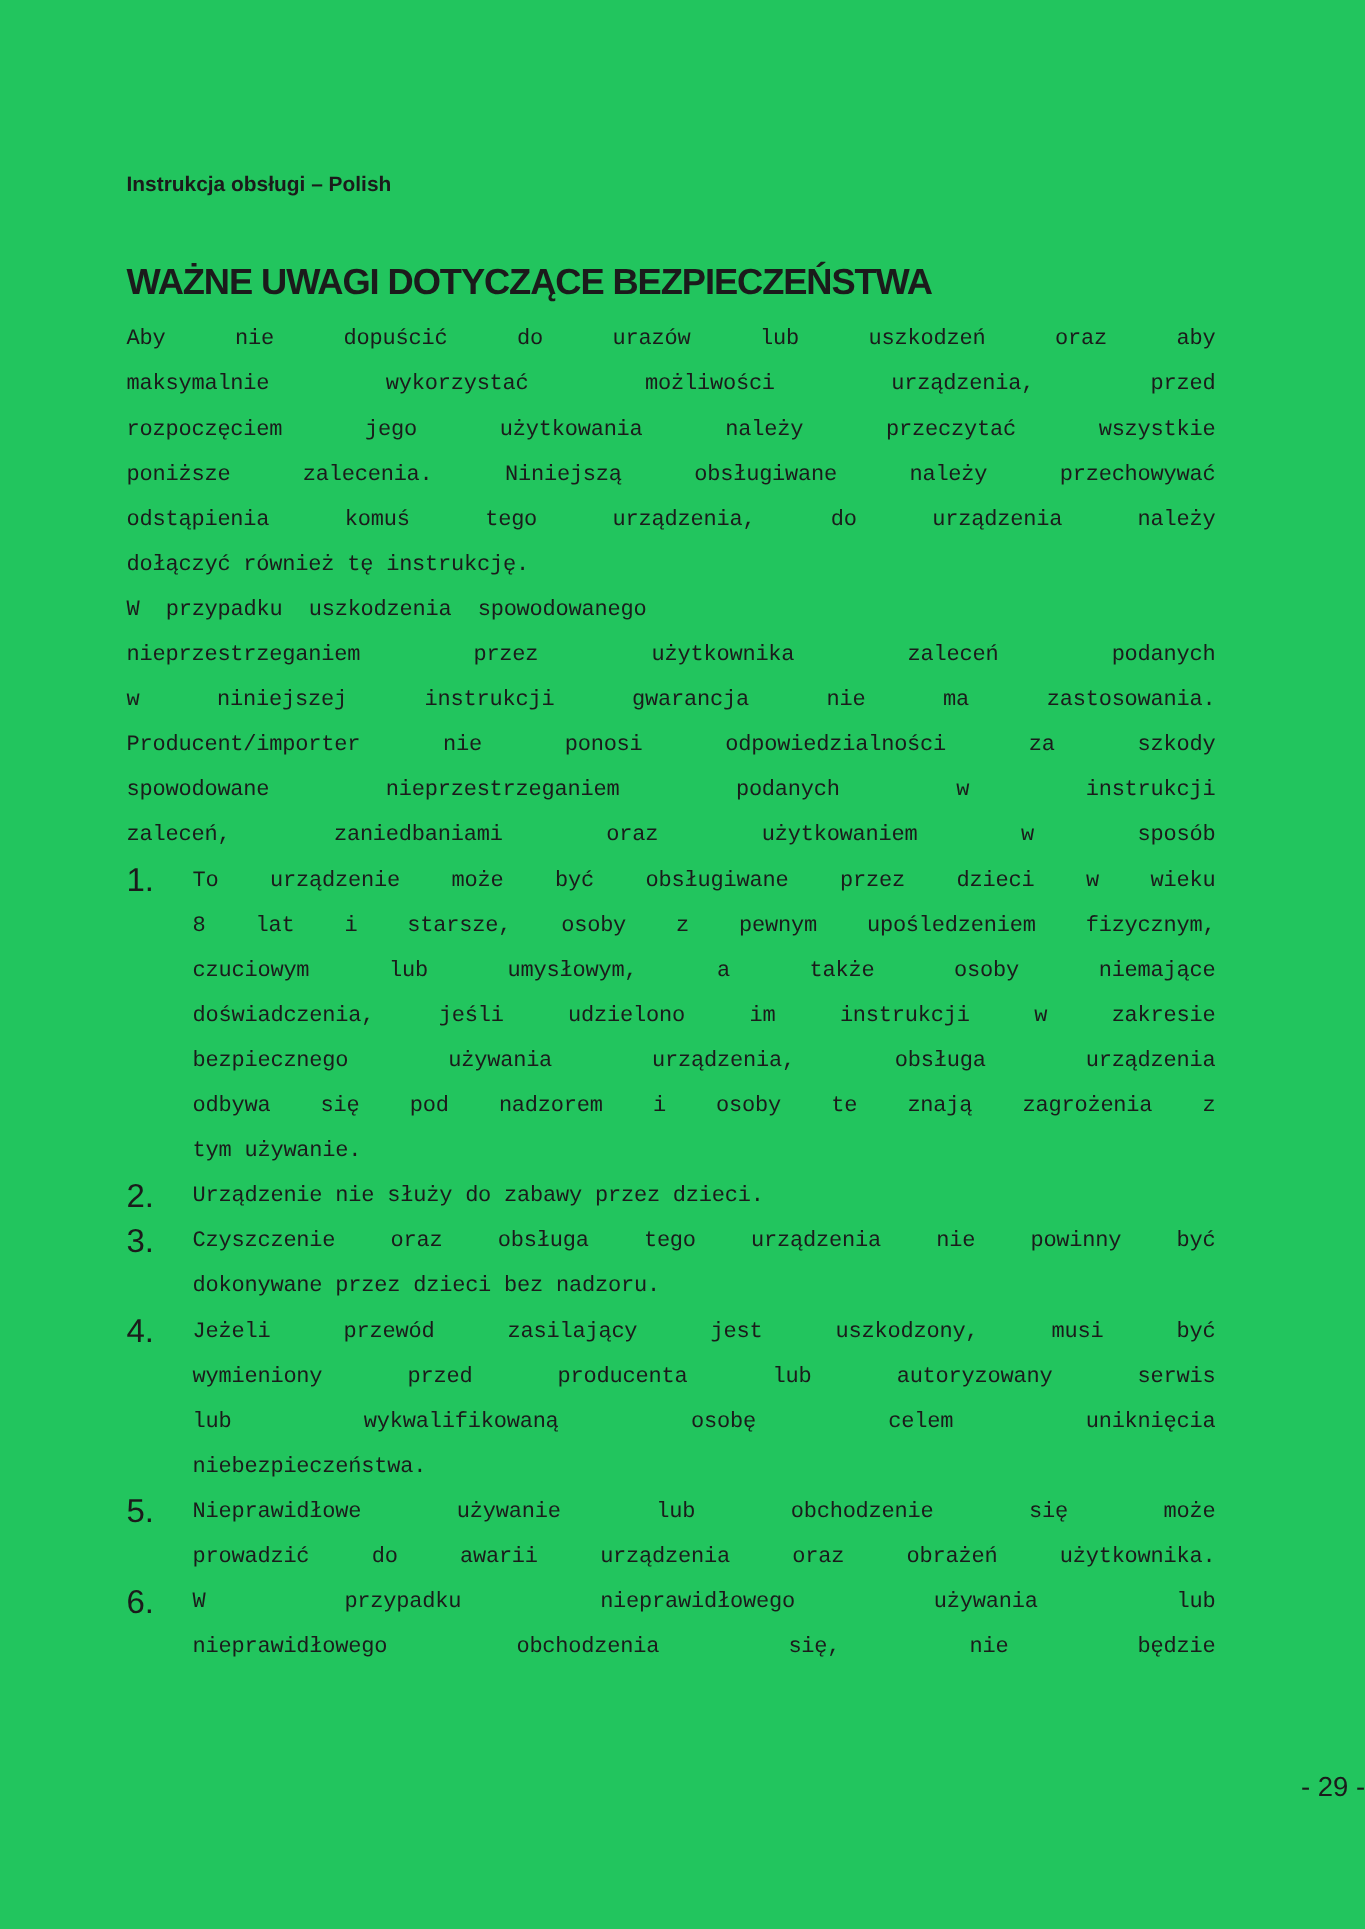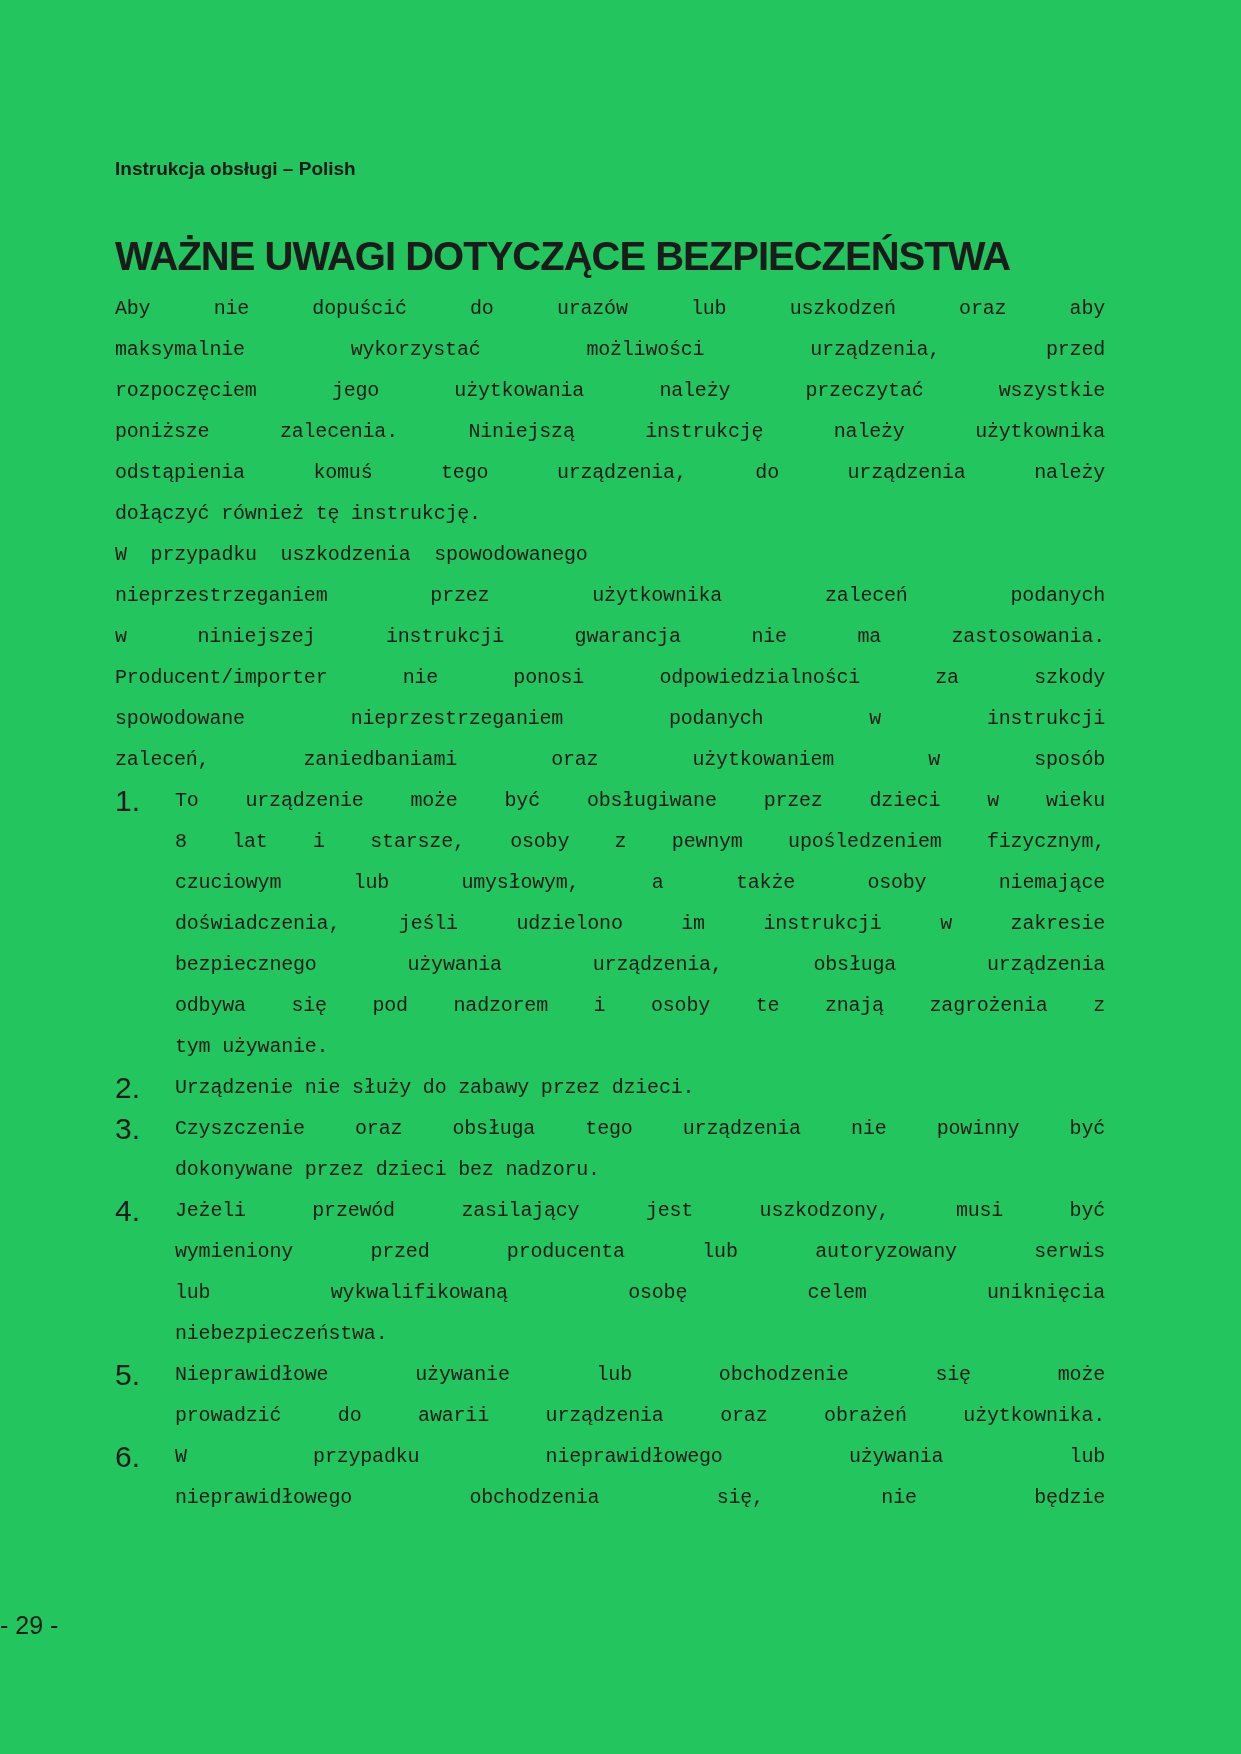--- a/index.html
+++ b/index.html
@@ -26,21 +26,21 @@
     white-space: nowrap;
   }
   .content {
     position: absolute;
     top: 236px;
     left: 115px;
     width: 990px;
   }
   .title {
     margin: 0 0 12px 0;
-    font-size: 40px;
+    font-size: 33px;
     line-height: 40px;
     font-weight: bold;
     letter-spacing: -1px;
     white-space: nowrap;
   }
   .line {
     font-size: 20px;
     line-height: 41px;
     letter-spacing: -0.2px;
     font-family: Liberation Mono, monospace;
@@ -61,41 +61,41 @@
     width: 60px;
     font-size: 30px;
     line-height: 41px;
   }
   .li-body { flex: 1 1 auto; min-width: 0; }
   .footer {
     position: absolute;
     top: 1610px;
     left: 0;
     width: 1241px;
-    text-align: left;
+    text-align: right;
     font-size: 25px;
     line-height: 30px;
   }
 </style>
 </head>
 <body>
 
 <div class="page">
 
   <div class="doc-label">Instrukcja obsługi – Polish</div>
 
   <div class="content">
 
     <h1 class="title">WAŻNE UWAGI DOTYCZĄCE BEZPIECZEŃSTWA</h1>
 
     <div class="para">
       <div class="line j">Aby nie dopuścić do urazów lub uszkodzeń oraz aby</div>
       <div class="line j">maksymalnie wykorzystać możliwości urządzenia, przed</div>
       <div class="line j">rozpoczęciem jego użytkowania należy przeczytać wszystkie</div>
-      <div class="line j">poniższe zalecenia. Niniejszą instrukcję należy użytkownika</div>
+      <div class="line j">poniższe zalecenia. Niniejszą obsługiwane należy przechowywać</div>
       <div class="line j">odstąpienia komuś tego urządzenia, do urządzenia należy</div>
       <div class="line">dołączyć również tę instrukcję.</div>
     </div>
 
     <div class="para">
       <div class="line ws">W przypadku uszkodzenia spowodowanego</div>
       <div class="line j">nieprzestrzeganiem przez użytkownika zaleceń podanych</div>
       <div class="line j">w niniejszej instrukcji gwarancja nie ma zastosowania.</div>
       <div class="line j">Producent/importer nie ponosi odpowiedzialności za szkody</div>
       <div class="line j">spowodowane nieprzestrzeganiem podanych w instrukcji</div>

